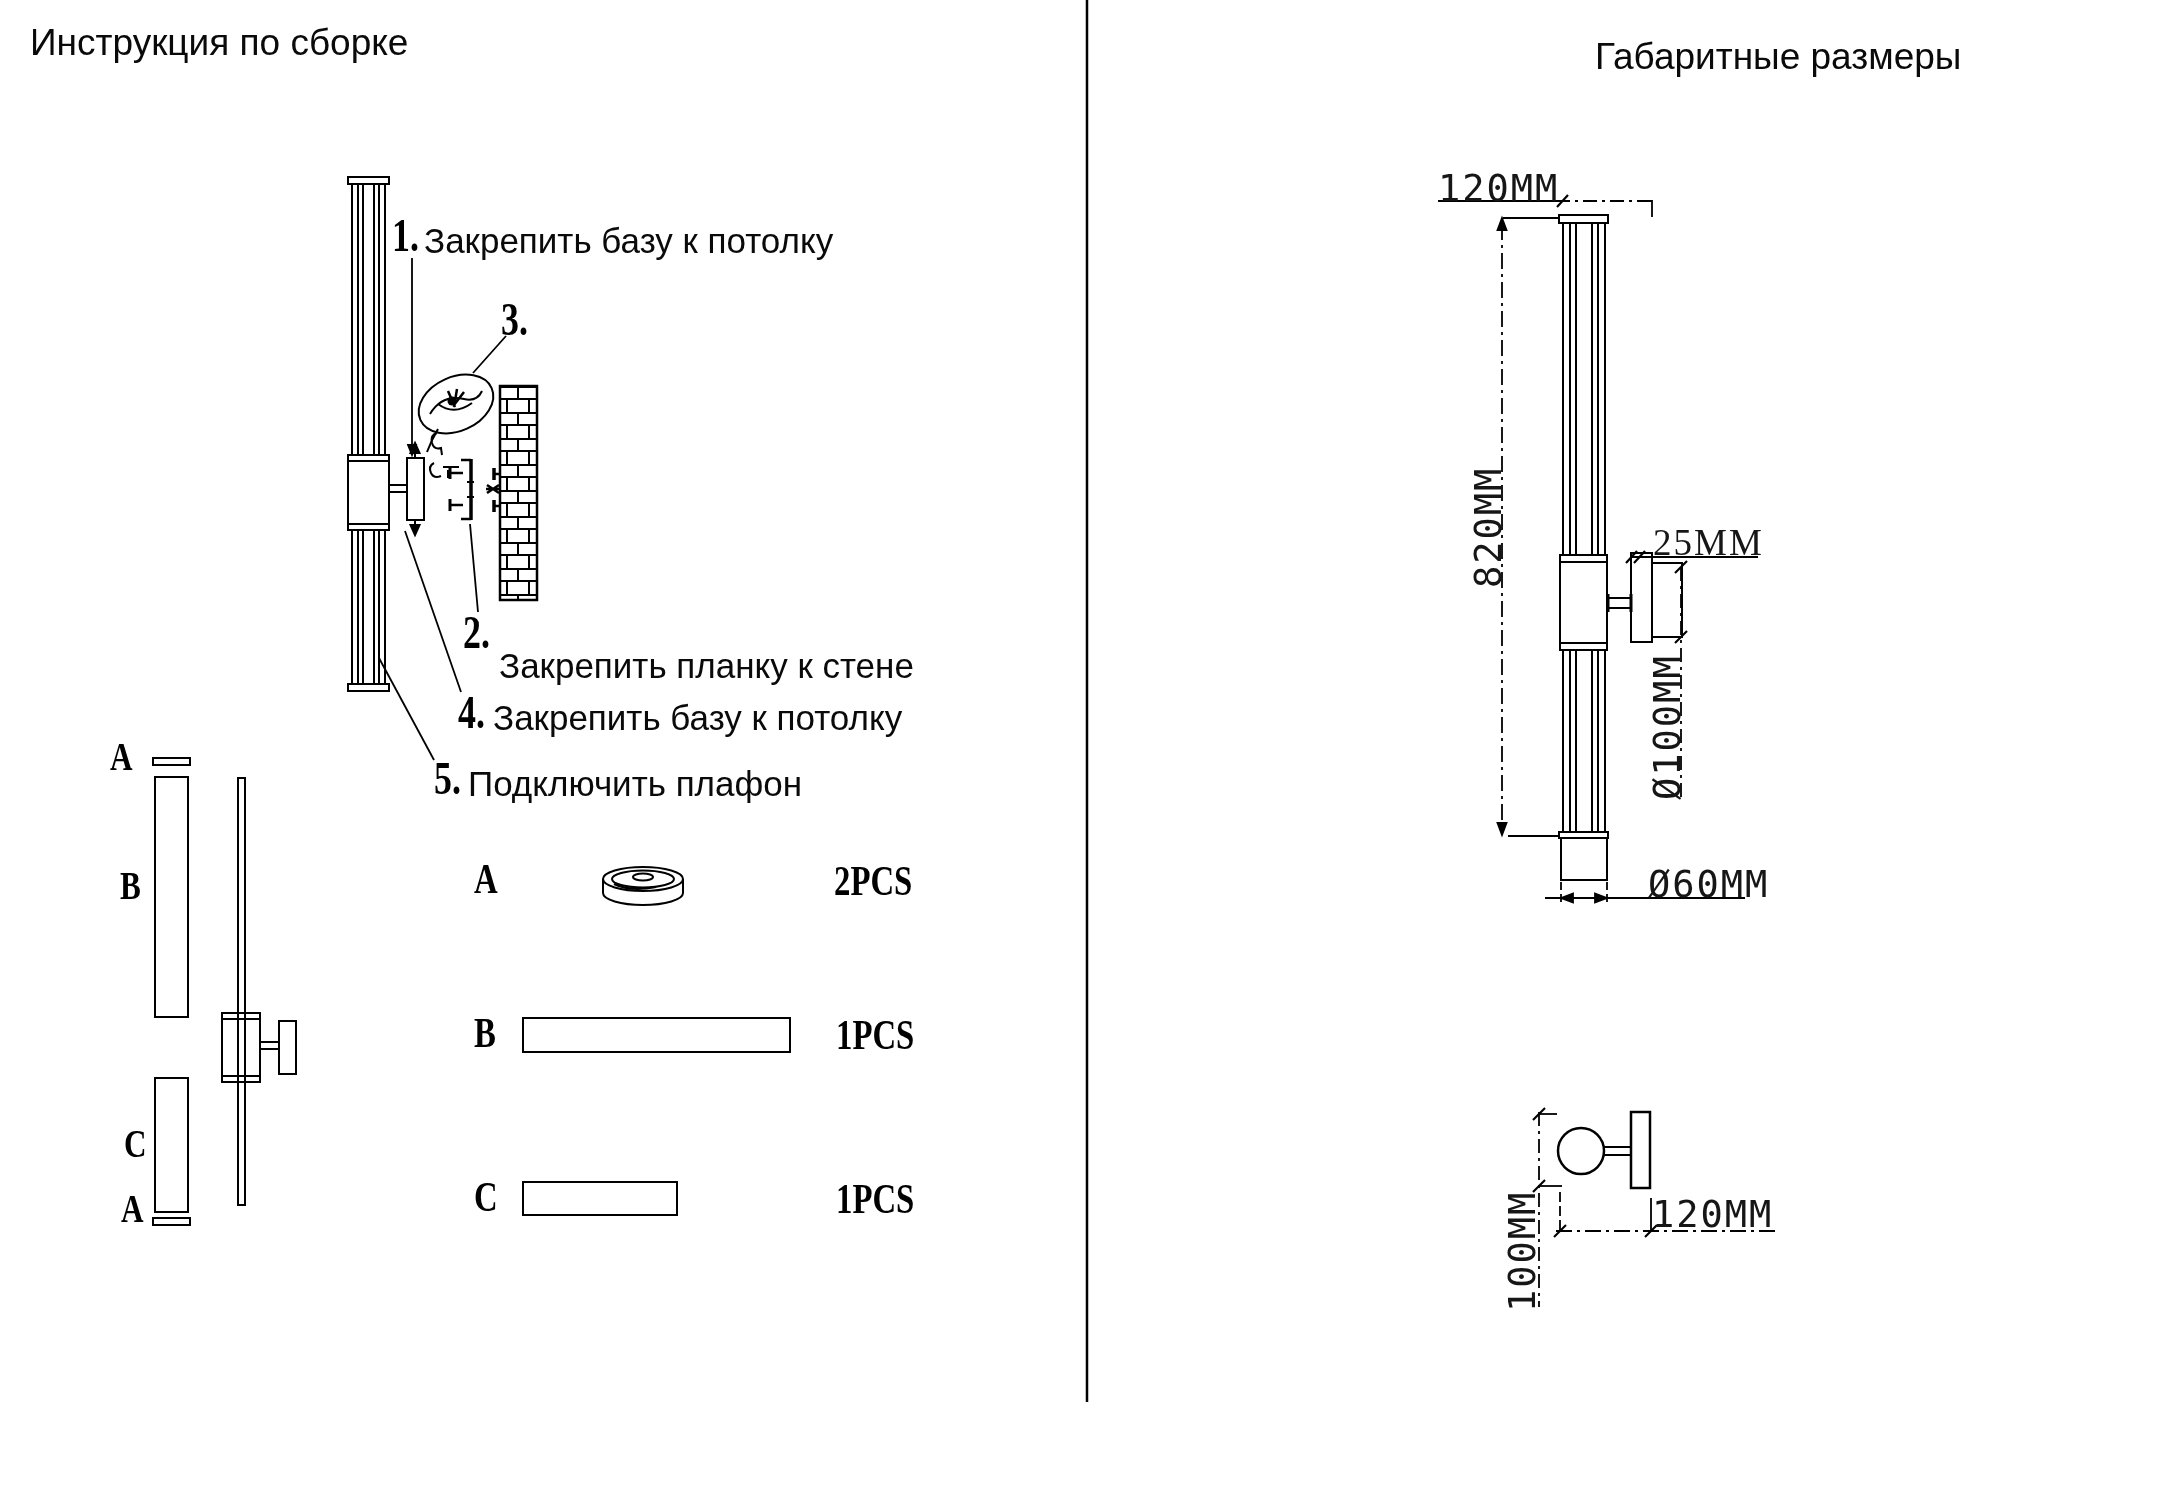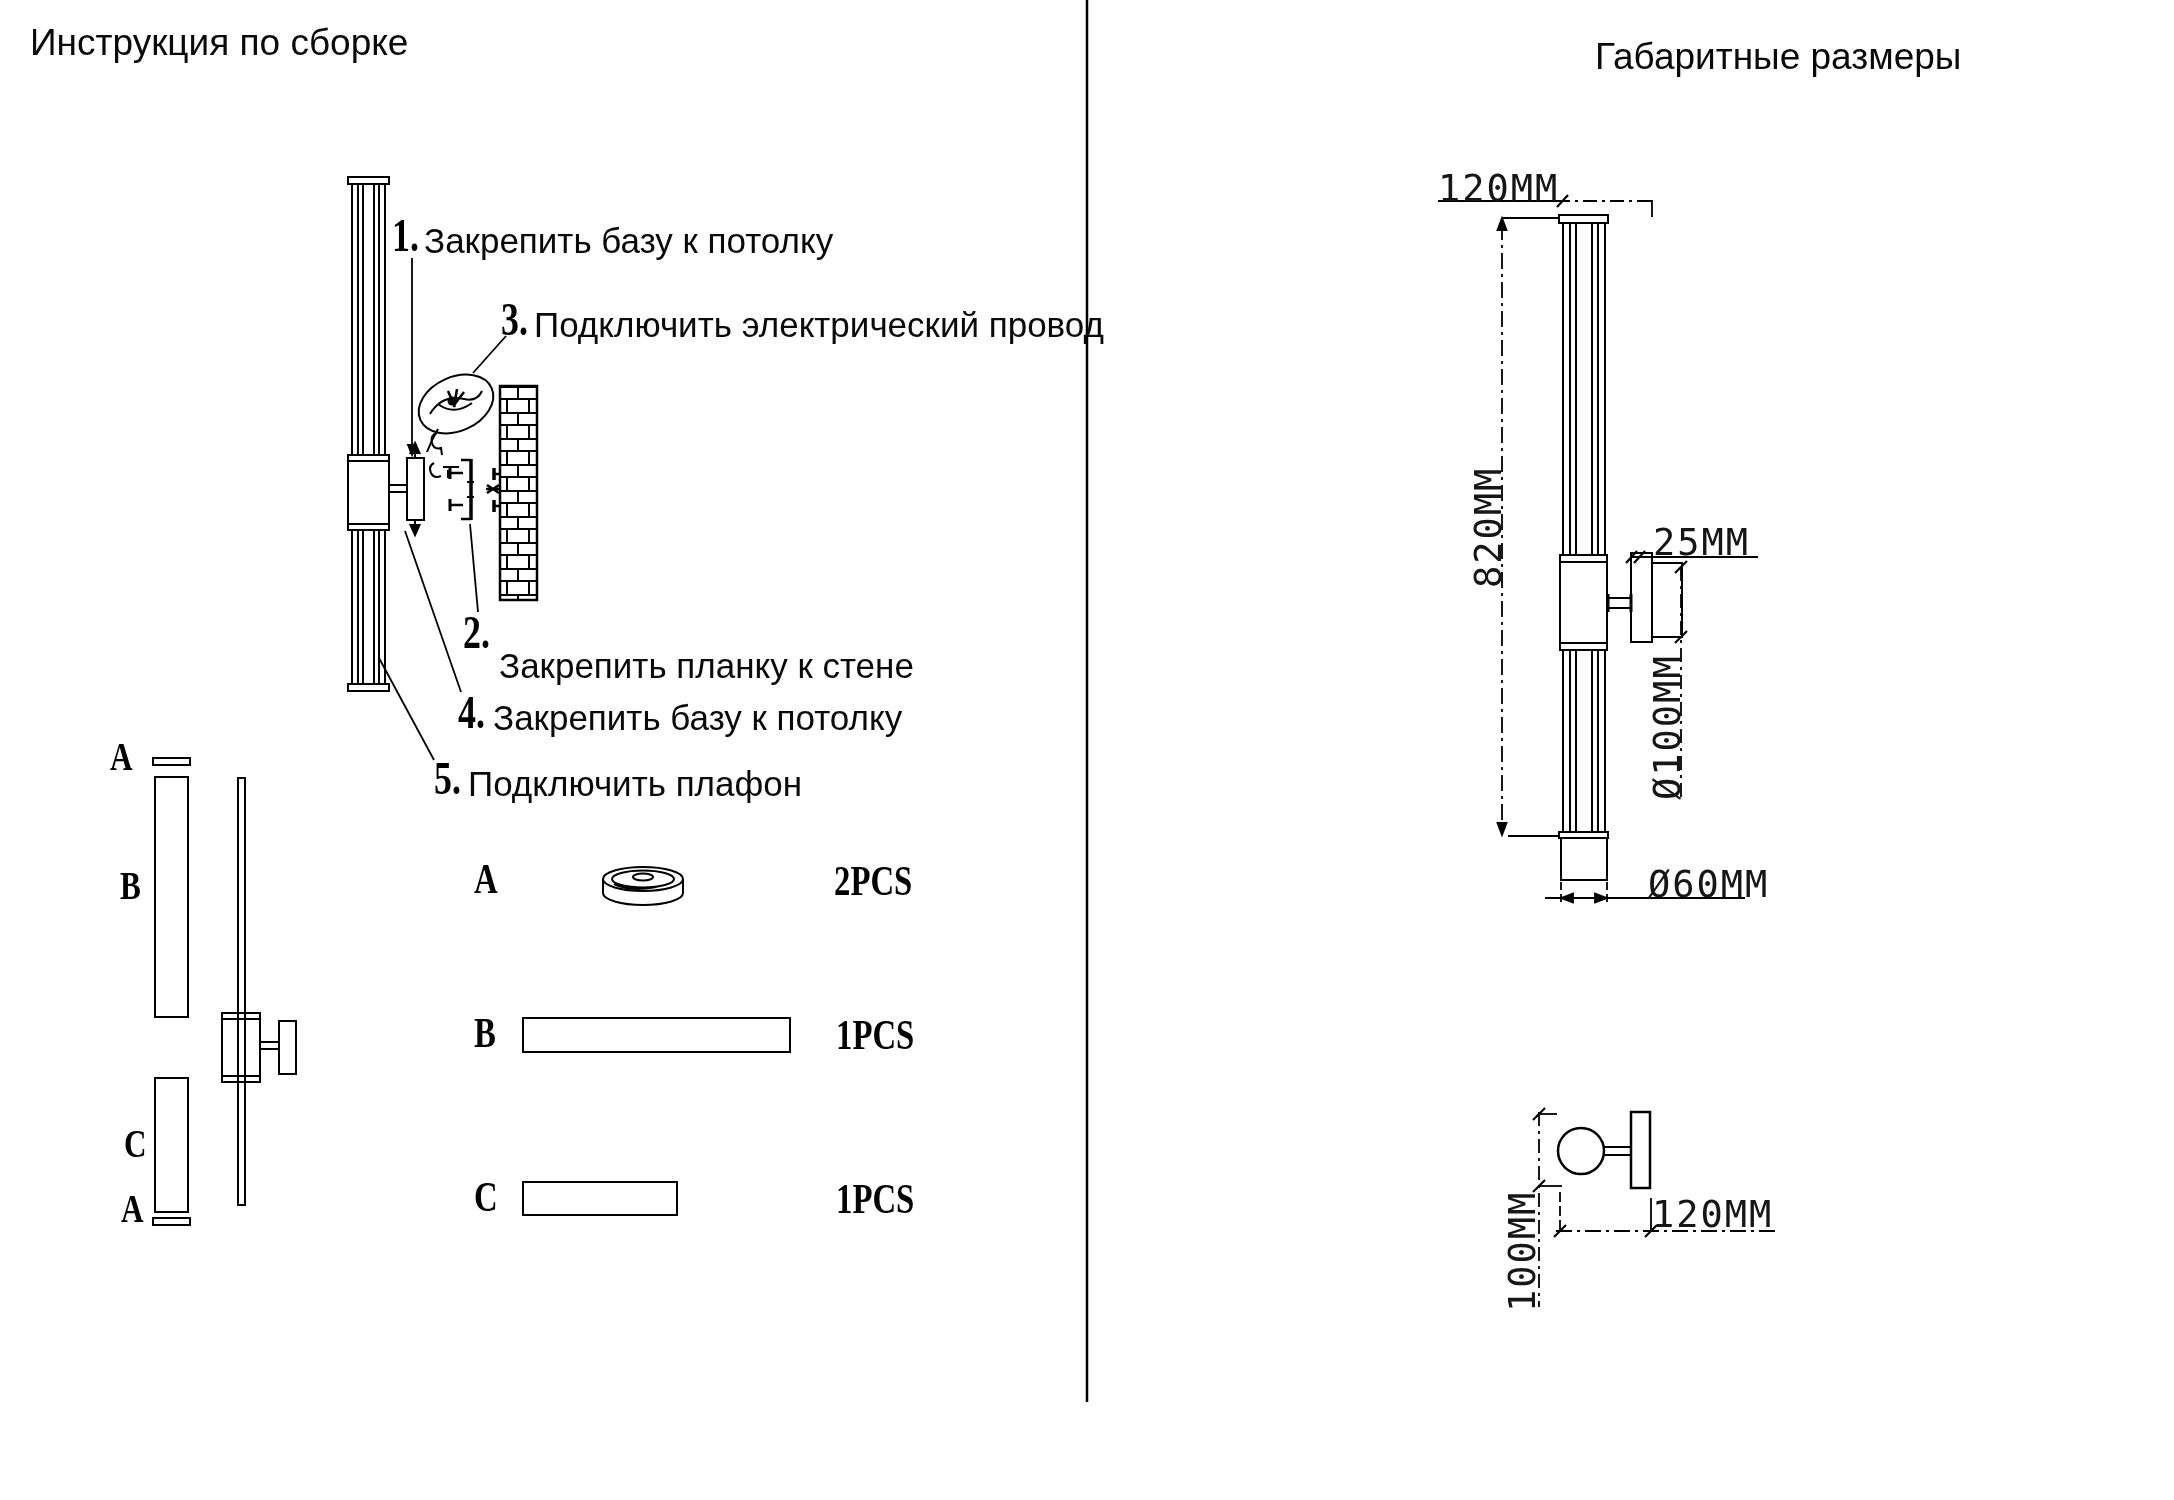--- a/index.html
+++ b/index.html
@@ -220,21 +220,20 @@
     </g>
   </svg>
 
   <div class="abs title" style="left:30px;top:22px;">Инструкция по сборке</div>
   <div class="abs title" style="left:1595px;top:36px;width:540px;">Габаритные размеры</div>
 
   <div class="abs slab slab-num" style="left:392px;top:213px;">1.</div>
   <div class="abs step-text" style="left:424px;top:221px;">Закрепить базу к потолку</div>
 
   <div class="abs slab slab-num" style="left:501px;top:297px;">3.</div>
-  <div class="abs step-text" style="left:534px;top:305px;">Подключить электрический провод</div>
 
   <div class="abs slab slab-num" style="left:463px;top:610px;">2.</div>
   <div class="abs step-text" style="left:499px;top:646px;">Закрепить планку к стене</div>
 
   <div class="abs slab slab-num" style="left:458px;top:690px;">4.</div>
   <div class="abs step-text" style="left:493px;top:698px;">Закрепить базу к потолку</div>
 
   <div class="abs slab slab-num" style="left:434px;top:756px;">5.</div>
   <div class="abs step-text" style="left:468px;top:764px;">Подключить плафон</div>
 
@@ -245,20 +244,20 @@
 
   <div class="abs slab slab-part" style="left:474px;top:858px;">A</div>
   <div class="abs slab slab-part" style="left:834px;top:860px;">2PCS</div>
   <div class="abs slab slab-part" style="left:474px;top:1012px;">B</div>
   <div class="abs slab slab-part" style="left:836px;top:1014px;">1PCS</div>
   <div class="abs slab slab-part" style="left:474px;top:1176px;">C</div>
   <div class="abs slab slab-part" style="left:836px;top:1178px;">1PCS</div>
 
   <div class="abs dim" style="left:1438px;top:170px;">120MM</div>
   <div class="abs dim rot" style="left:1470px;top:588px;">820MM</div>
-  <div class="abs dim" style="left:1653px;top:524px;">25MM</div>
+  <div class="abs dim" style="left:1653px;top:524px;font-family:Liberation Serif, serif;">25MM</div>
   <div class="abs dim rot" style="left:1649px;top:800px;">Ø100MM</div>
   <div class="abs dim" style="left:1648px;top:866px;">Ø60MM</div>
   <div class="abs dim rot" style="left:1504px;top:1312px;">100MM</div>
   <div class="abs dim" style="left:1652px;top:1196px;">120MM</div>
 
 
 </div>
 
 </body></html>

